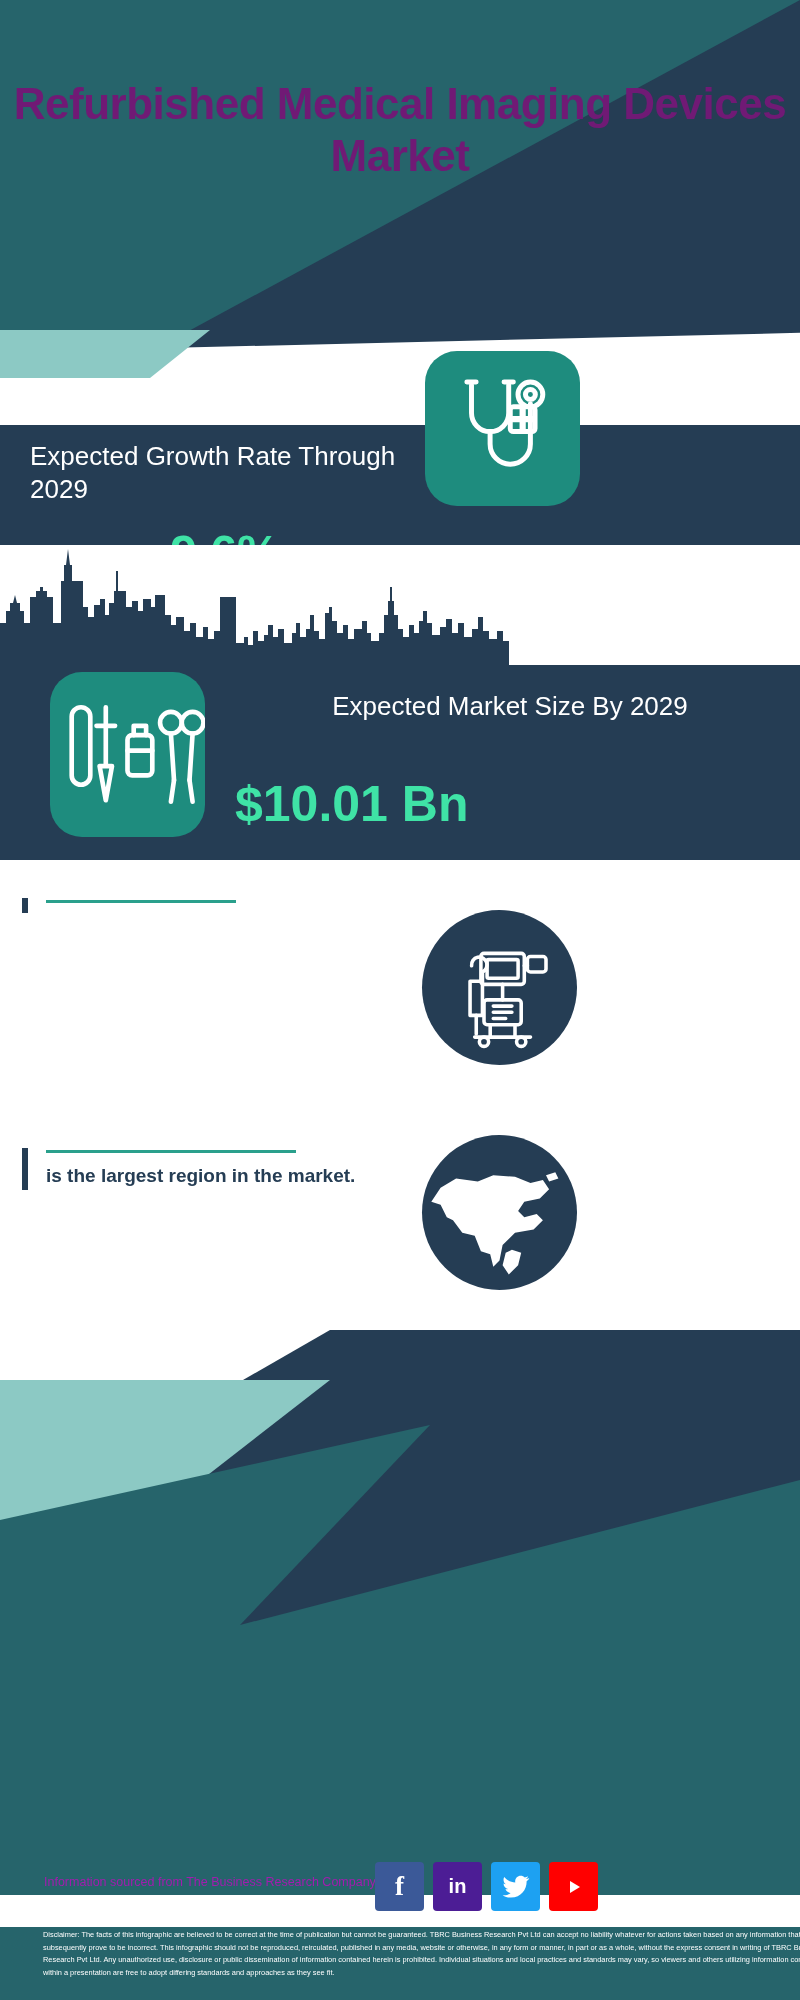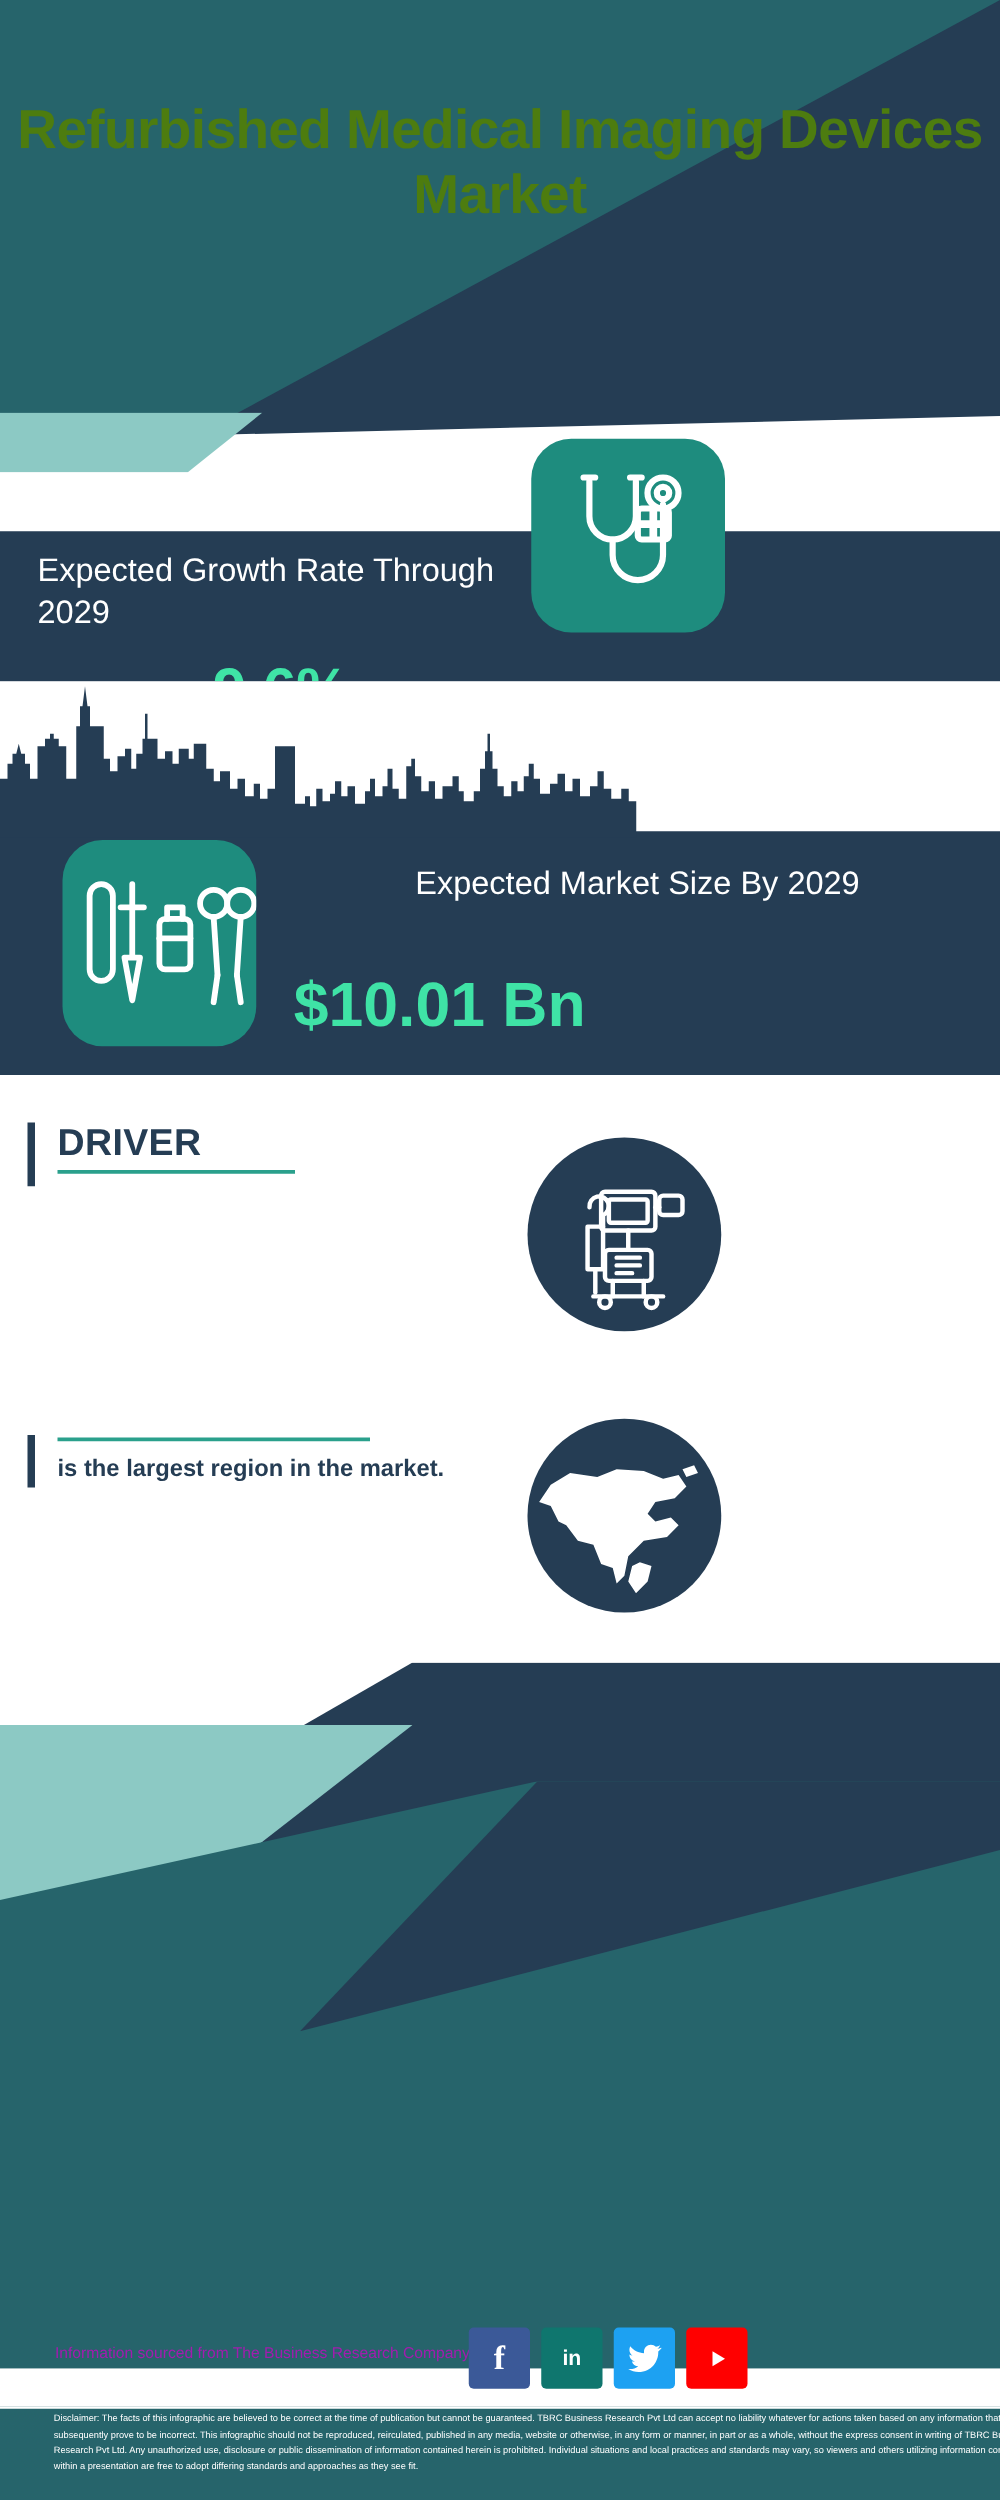--- a/index.html
+++ b/index.html
@@ -23,21 +23,21 @@
     clip-path:polygon(100% 0, 100% 100%, 150px 100%, 800px 0);
   }
   .header .bottom-white{
     position:absolute; left:0; bottom:0; width:800px; height:30px;
     background:#ffffff;
     clip-path:polygon(0 100%, 800px 100%, 800px 36%, 0 100%);
   }
   .header-title{
     position:absolute; left:0; top:78px; width:800px;
     text-align:center;
-    color:#4d7c0f;
+    color:#701a75;
     font-size:44px;
     font-weight:bold;
     line-height:1.18;
     letter-spacing:-0.5px;
     z-index:5;
   }
 
   
   .teal-tri{
     position:absolute; left:0; top:330px; width:240px; height:48px;
@@ -173,21 +173,21 @@
     position:absolute; left:375px; top:1862px;
     display:flex; gap:9px;
   }
   .sbtn{
     width:49px; height:49px; border-radius:4px;
     display:flex; align-items:center; justify-content:center;
     color:#ffffff; font-weight:bold; font-size:27px;
     font-family:"Liberation Serif", serif;
   }
   .s-fb{ background:#3b5998; }
-  .s-li{ background:#0f766e; font-family:"Liberation Sans",sans-serif; font-size:17px;}
+  .s-li{ background:#4c1d95; font-family:"Liberation Sans",sans-serif; font-size:20px;}
   .s-tw{ background:#1da1f2; }
   .s-yt{ background:#ff0000; }
 
   .disclaimer-bar{
     position:absolute; left:0; top:1925px; width:800px; height:75px;
     background:#26646b;
     border-top:2px solid #ffffff;
   }
   .disclaimer-txt{
     position:absolute; left:8px; top:1929px; width:784px;
@@ -244,21 +244,20 @@
       <path d="M80 69 l-2 14 M90 69 l2 14"></path>
     </g>
   </svg>
 </div>
 <div class="market-text">Expected Market Size By 2029</div>
 <div class="market-value">$10.01 Bn</div>
 
 <div class="content"></div>
 
 <div class="card card-driver">
-  <div class="card-heading">DRIVER</div>
   <div class="card-rule"></div>
 </div>
 <div class="circ circ-1">
   <svg viewBox="0 0 100 100" width="155" height="155">
     <g fill="none" stroke="#ffffff" stroke-width="2.3" stroke-linecap="round" stroke-linejoin="round">
       <rect x="38" y="28" width="28" height="20" rx="2"></rect>
       <rect x="42" y="32" width="20" height="12" rx="1"></rect>
       <rect x="68" y="30" width="12" height="10" rx="2"></rect>
       <path d="M66 36 h2"></path>
       <path d="M52 48 v10"></path>

